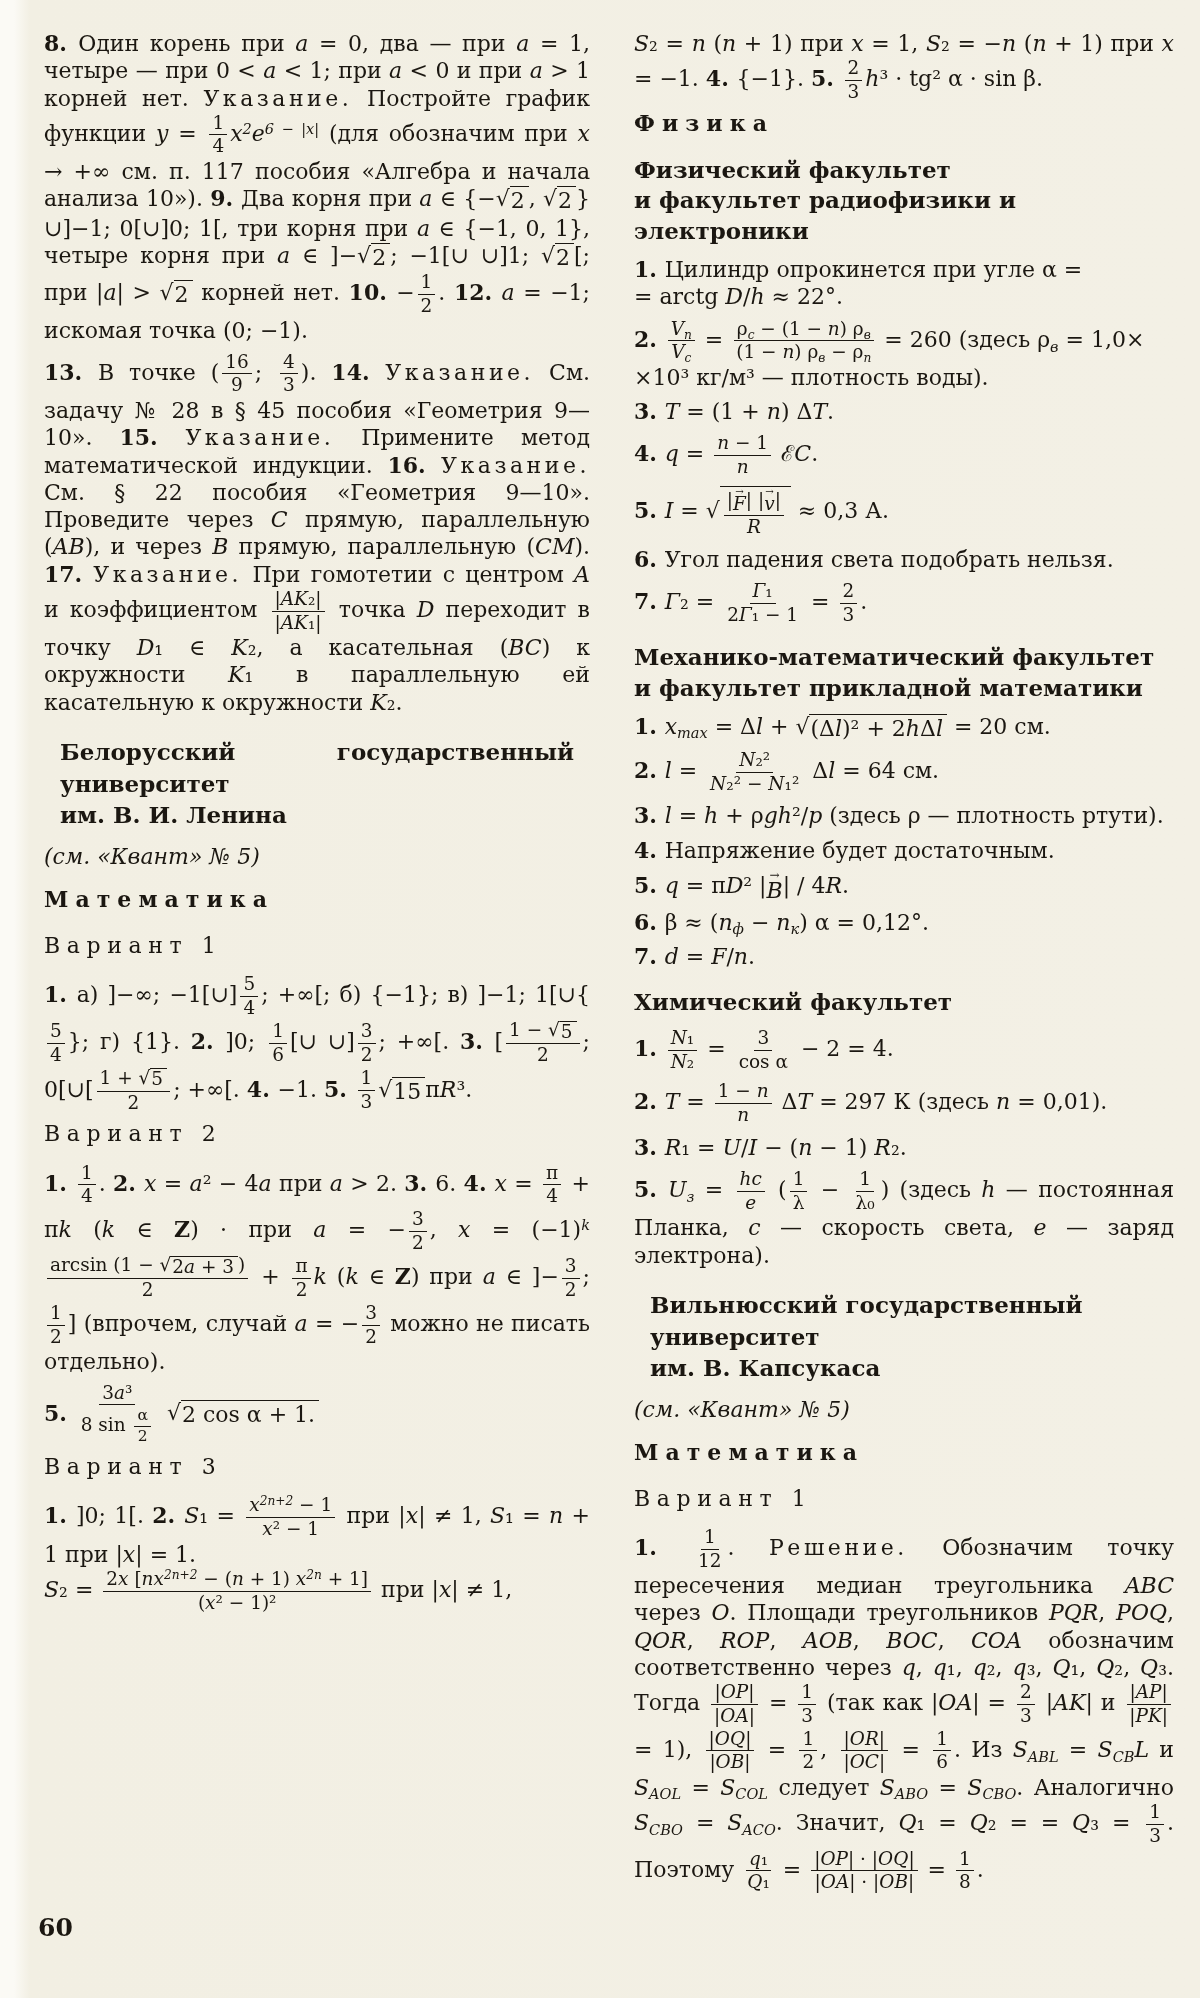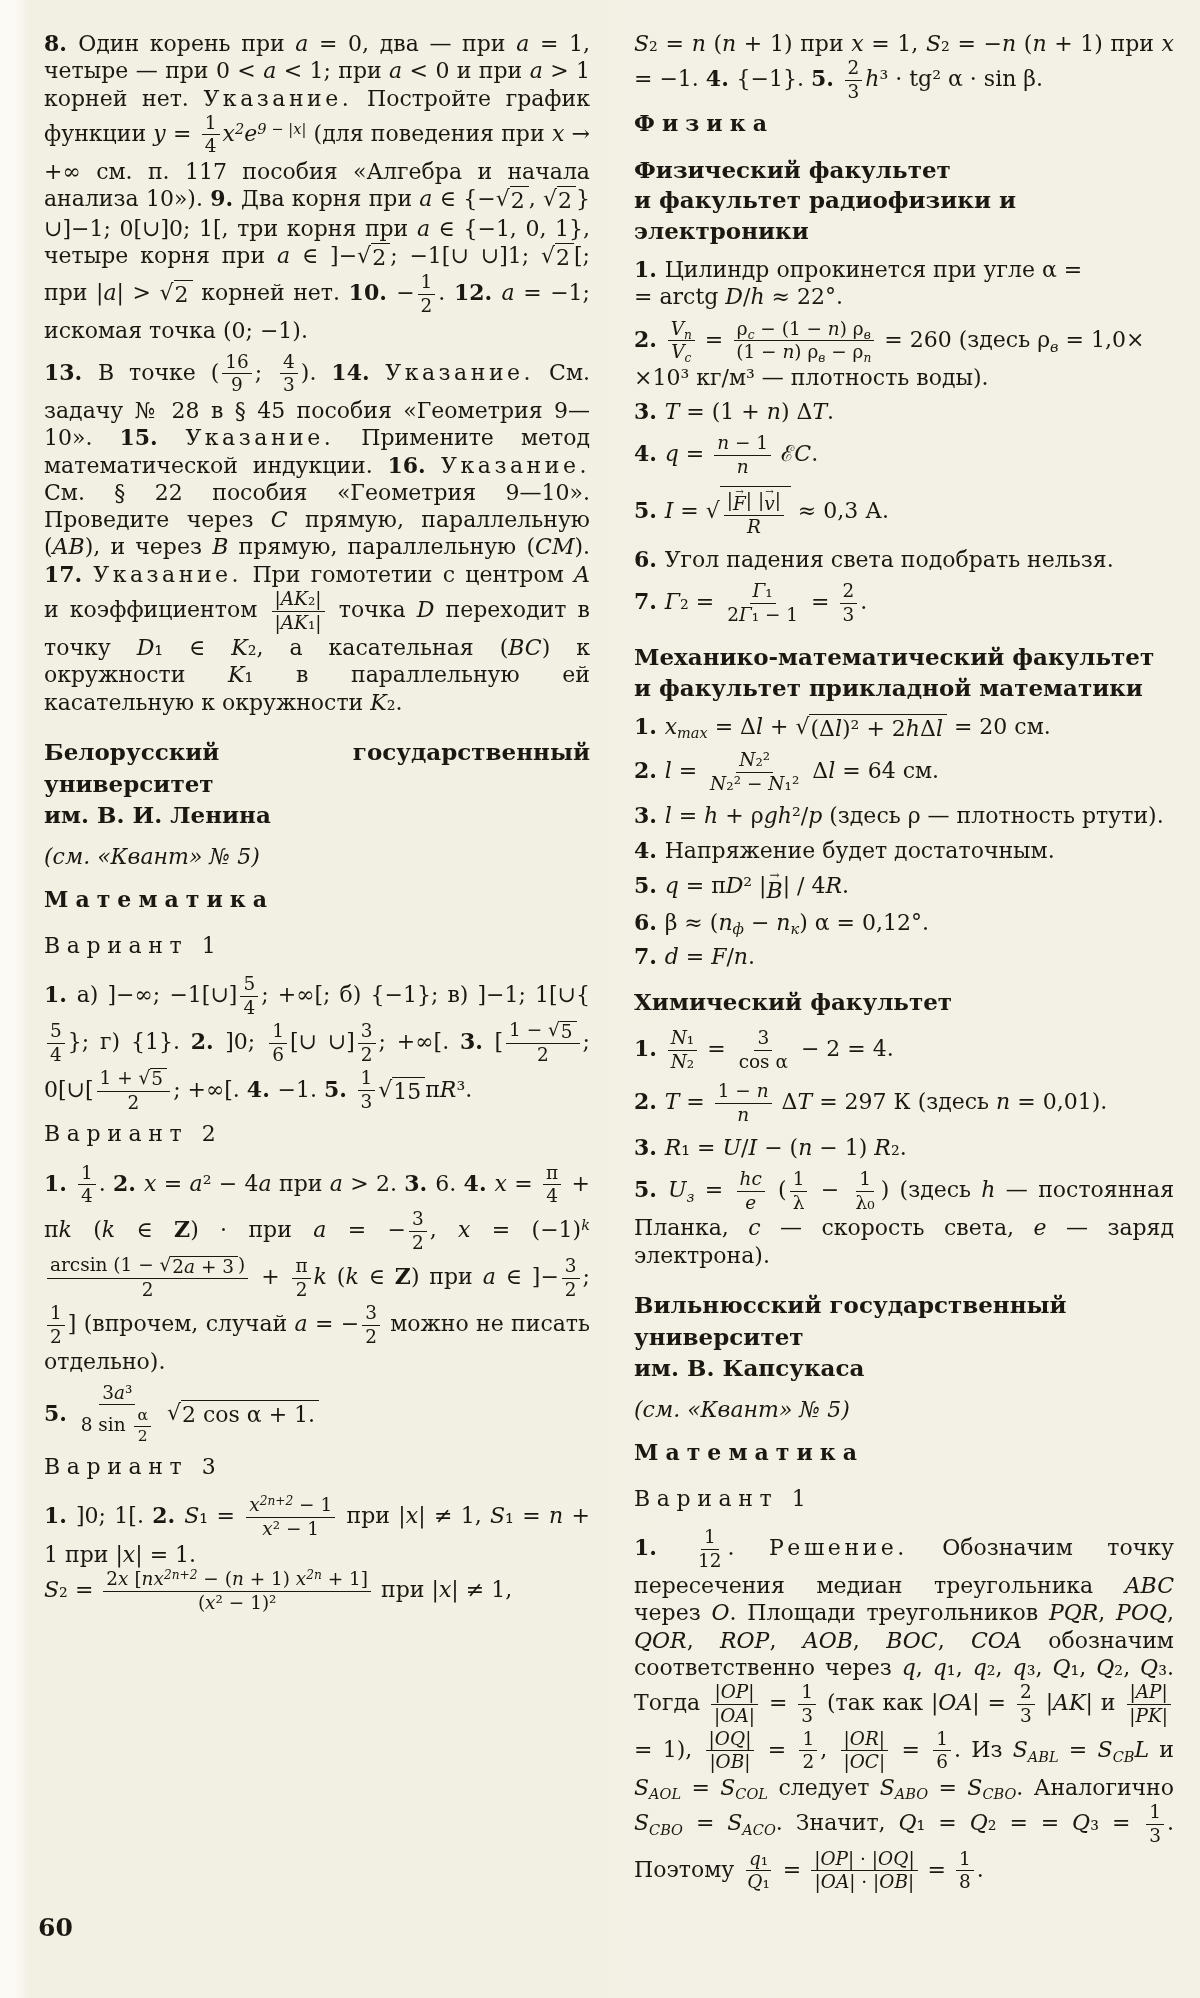--- a/index.html
+++ b/index.html
@@ -10,21 +10,21 @@
     color:#1b1711;
     font-family:"DejaVu Serif","Liberation Serif",serif;
     font-size:22px;line-height:1.24;
     overflow:hidden;
   }
   .col{position:absolute;top:30px;}
   .col-left{left:44px;width:546px;}
   .col-right{left:634px;width:540px;}
   .blk{margin:0 0 6px;}
   .para{text-align:justify;}
-  .uni{font-weight:bold;font-size:23px;line-height:1.38;margin:20px 0 12px;}
+  .uni{font-weight:bold;font-size:23px;line-height:1.38;margin:20px 16px 12px;}
   .uni .l{display:block;}
   .uni .l.jf{text-align:justify;text-align-last:justify;}
   .faculty{font-weight:bold;font-size:23px;line-height:1.32;margin:16px 0 10px;}
   .faculty .l{display:block;}
   .note{font-style:italic;margin:2px 0 16px;}
   .section{font-weight:bold;letter-spacing:0.32em;margin:2px 0 18px;}
   .variant{letter-spacing:0.3em;margin:6px 0 14px;}
   .item{text-align:justify;margin:0 0 7px;}
   .it{font-style:italic;}
   .bd{font-weight:bold;}
@@ -46,21 +46,21 @@
   .footer{position:absolute;left:38px;top:1912px;font-weight:bold;font-size:25px;}
 </style>
 </head>
 <body>
 
 <div class="page">
   <div class="col col-left" id="col-left">
       <p class="blk para"><span class="no">8. </span><span>Один корень при </span><span class="it">a</span><span> = 0, два — при </span><span class="it">a</span><span> = 1, четыре — при 0 &lt; </span><span class="it">a</span><span> &lt; 1; при </span><span class="it">a</span><span> &lt; 0 и при </span><span class="it">a</span><span> &gt; 1 корней нет. </span><span class="sp">Указание.</span><span> Постройте график функции </span><span class="it">y</span><span> = </span><span class="fr">
           <span class="num"><span>1</span></span>
           <span class="den"><span>4</span></span>
-        </span><span class="it">x</span><sup>2</sup><span class="it">e</span><sup>9 − |x|</sup><span> (для поведения при </span><span class="it">x</span><span> → +∞ см. п. 117 пособия «Алгебра и начала анализа 10»). </span><span class="no">9. </span><span>Два корня при </span><span class="it">a</span><span> ∈ {−</span><span class="sqrt">
+        </span><span class="it">x</span><sup>2</sup><span class="it">e</span><sup>6 − |x|</sup><span> (для обозначим при </span><span class="it">x</span><span> → +∞ см. п. 117 пособия «Алгебра и начала анализа 10»). </span><span class="no">9. </span><span>Два корня при </span><span class="it">a</span><span> ∈ {−</span><span class="sqrt">
           <span class="rad">√</span>
           <span class="sqb"><span>2</span></span>
         </span><span>, </span><span class="sqrt">
           <span class="rad">√</span>
           <span class="sqb"><span>2</span></span>
         </span><span>}∪]−1; 0[∪]0; 1[, три корня при </span><span class="it">a</span><span> ∈ {−1, 0, 1}, четыре корня при </span><span class="it">a</span><span> ∈ ]−</span><span class="sqrt">
           <span class="rad">√</span>
           <span class="sqb"><span>2</span></span>
         </span><span>; −1[∪ ∪]1; </span><span class="sqrt">
           <span class="rad">√</span>

